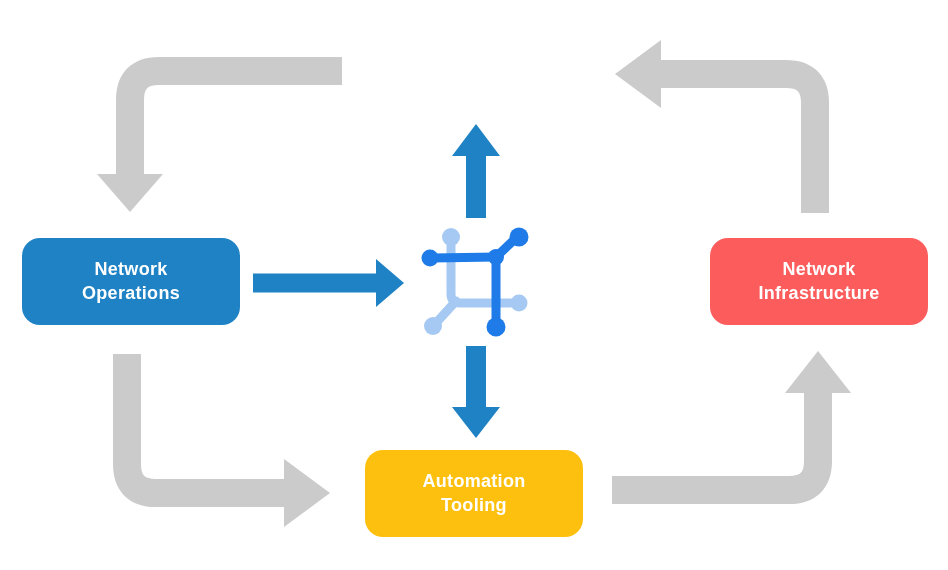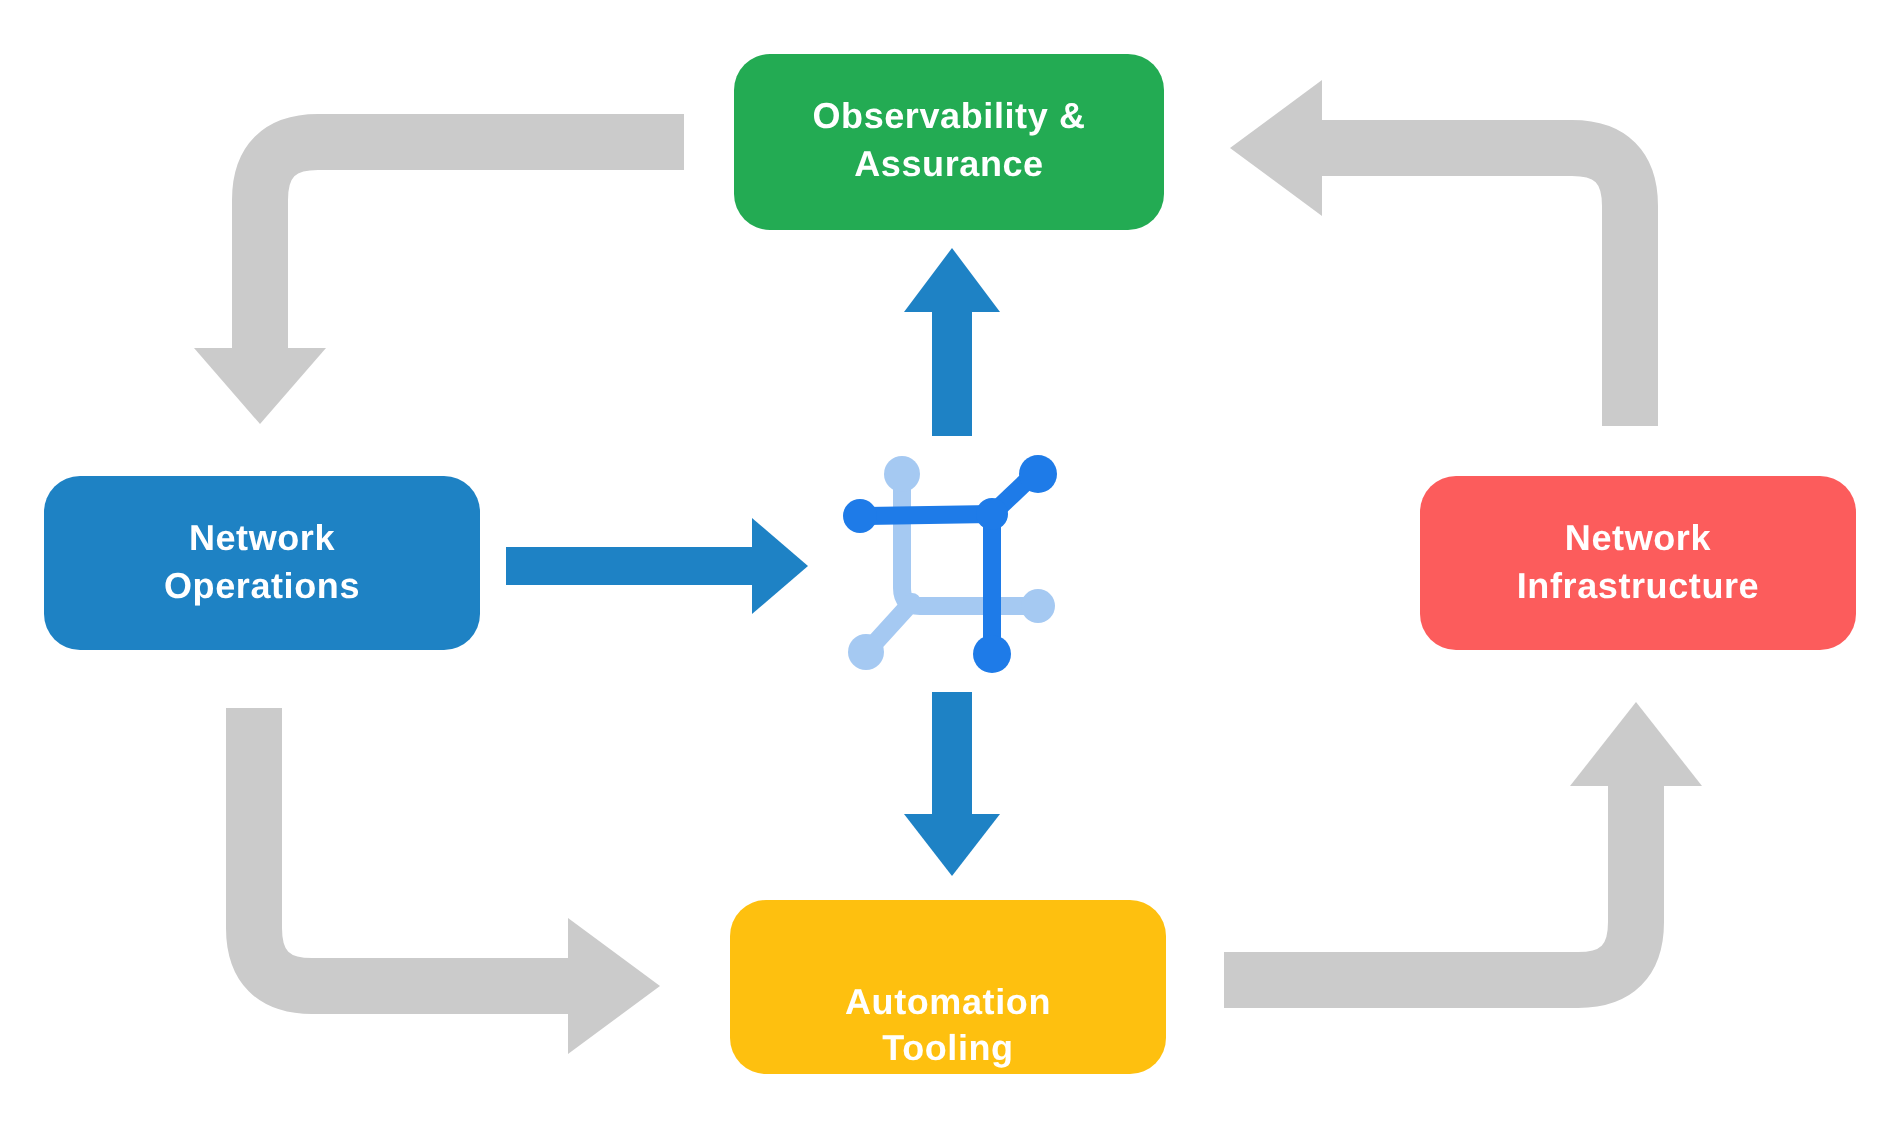--- a/index.html
+++ b/index.html
@@ -10,21 +10,21 @@
   .arrow-layer{position:absolute;left:0;top:0;width:948px;height:570px;}
   .node{
     position:absolute;display:flex;align-items:center;justify-content:center;
     text-align:center;color:#ffffff;border-radius:18px;
     font-size:18px;font-weight:600;line-height:1.32;letter-spacing:.3px;
     white-space:pre-line;
   }
   .node-observability{left:367px;top:27px;width:215px;height:88px;}
   .node-operations{left:22px;top:238px;width:218px;height:87px;}
   .node-infrastructure{left:710px;top:238px;width:218px;height:87px;}
-  .node-tooling{left:365px;top:450px;width:218px;height:87px;align-items:flex-end;}
+  .node-tooling{left:365px;top:450px;width:218px;height:87px;}
   .hub-icon{position:absolute;left:420px;top:223px;width:114px;height:114px;}
 </style>
 </head>
 <body>
 
 <div class="stage">
 
   <svg class="arrow-layer" viewBox="0 0 948 570">
 
     <g>
@@ -76,24 +76,20 @@
       <path d="M76,34 L76,102"></path>
     </g>
     <g fill="#1E7BE8">
       <circle cx="10" cy="35" r="8.5"></circle>
       <circle cx="99" cy="14" r="9.5"></circle>
       <circle cx="76" cy="34" r="8"></circle>
       <circle cx="76" cy="104" r="9.5"></circle>
     </g>
   </svg>
 
-  <div class="node node-observability" style="background: rgb(35, 171, 83);">
-    <span>Observability &amp;
-Assurance</span>
-  </div>
 
   <div class="node node-operations" style="background: rgb(30, 130, 196);">
     <span>Network
 Operations</span>
   </div>
 
   <div class="node node-infrastructure" style="background: rgb(252, 92, 92);">
     <span>Network
 Infrastructure</span>
   </div>

